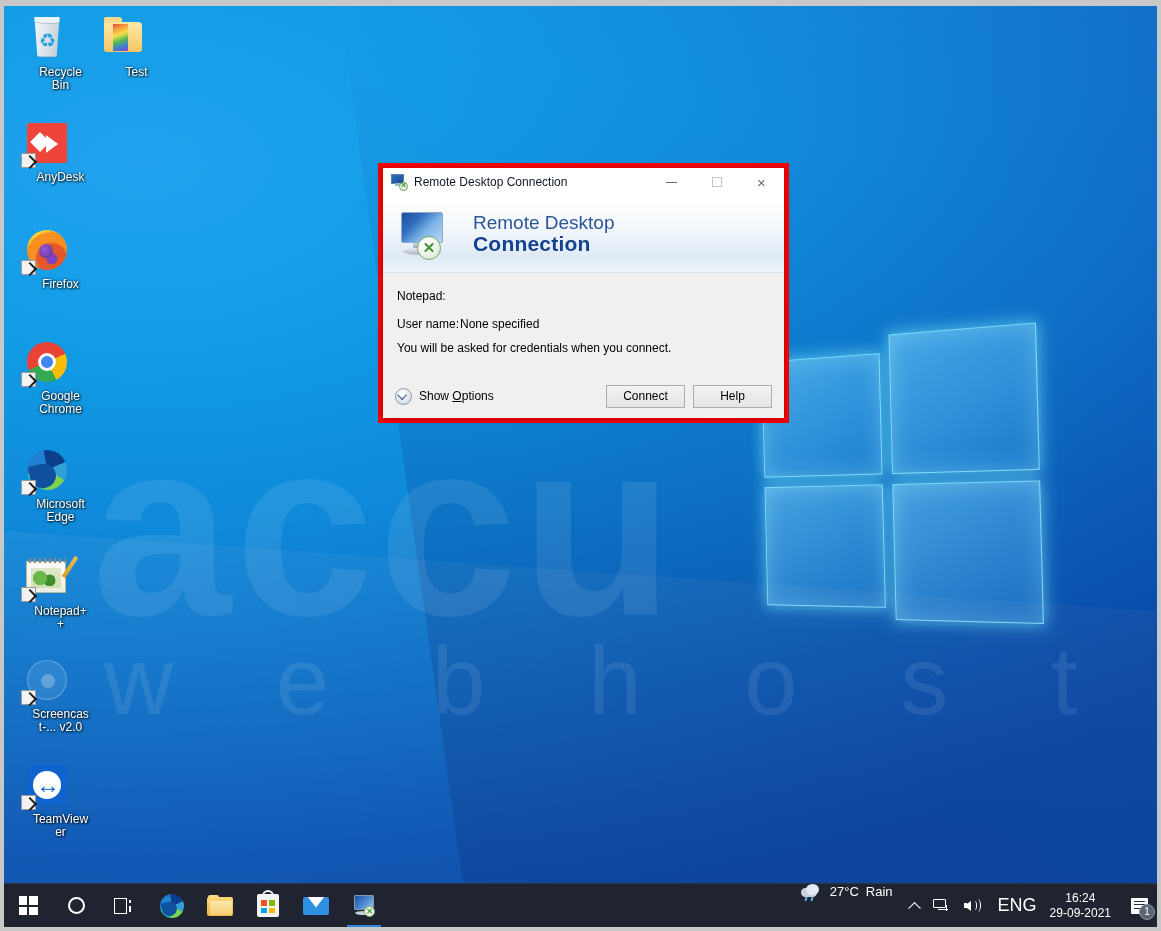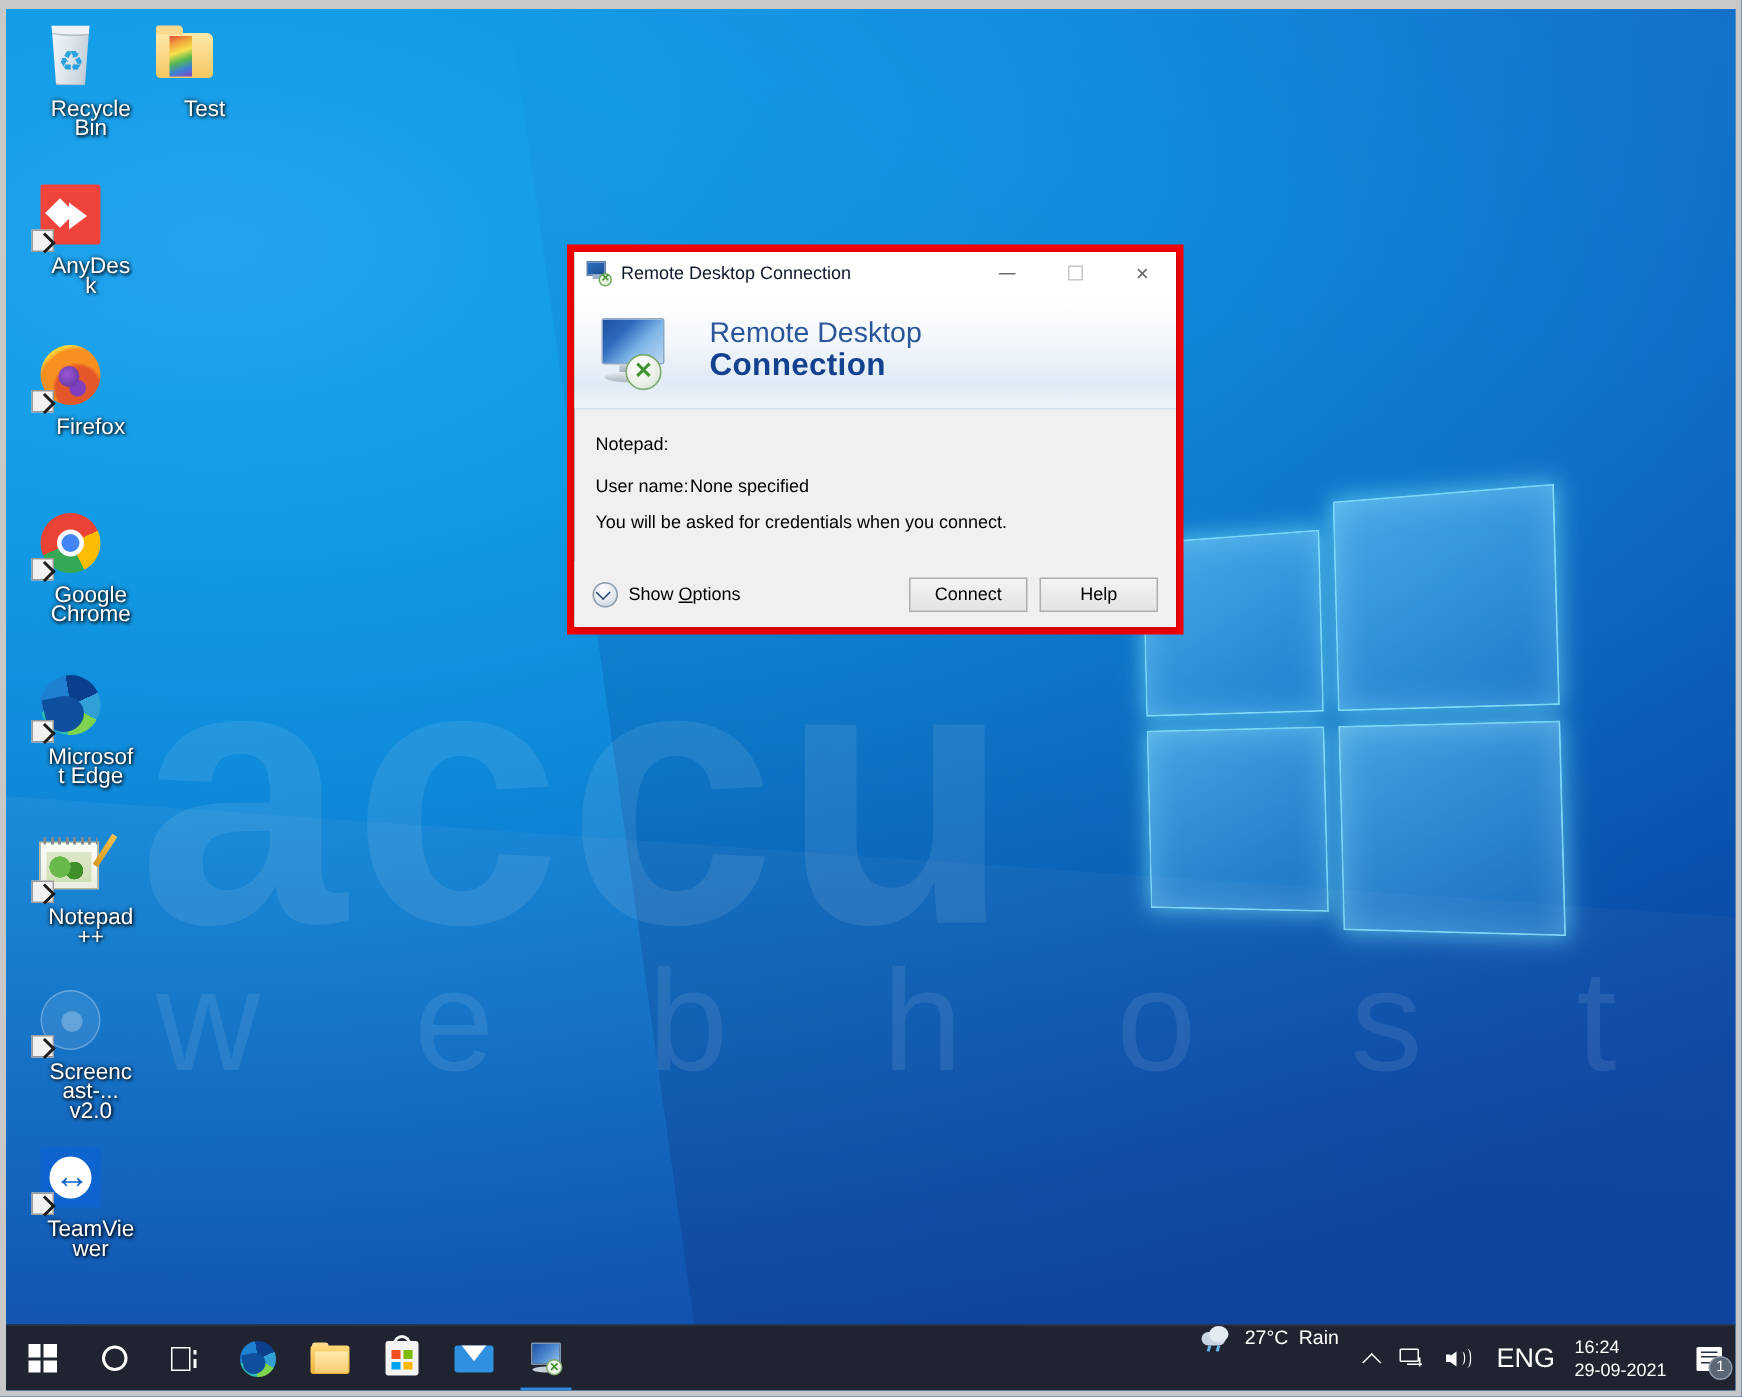--- a/index.html
+++ b/index.html
@@ -99,21 +99,21 @@
     text-align: center;
     cursor: default;
   }
   .dicon .glyph {
     width: 48px; height: 48px;
     margin: 0 auto 4px auto;
     position: relative;
   }
   .dicon .lbl {
     color: #fff;
-    font-size: 15px;
+    font-size: 12px;
     line-height: 13px;
     text-shadow: 0 0 3px rgba(0,0,0,.85), 1px 1px 2px rgba(0,0,0,.8);
     word-wrap: break-word;
     padding-left: 27px;
   }
   .shortcut-arrow {
     position: absolute;
     left: -2px; bottom: -1px;
     width: 15px; height: 15px;
     background: #f2f2f2;
@@ -474,21 +474,21 @@
   .i-net { position:relative;width:17px;height:14px; }
   .i-net .mon { position:absolute;left:0;top:0;width:13px;height:9px;border:1.6px solid #fff;border-radius:1px; }
   .i-net .plug { position:absolute;left:5px;top:10px;width:10px;height:1.6px;background:#fff; }
   .i-net .plug2 { position:absolute;left:13px;top:6px;width:1.6px;height:6px;background:#fff; }
   .i-vol { position:relative;width:18px;height:15px; }
   .i-vol .sp { position:absolute;left:0;top:3px;width:0;height:0;border-top:5px solid transparent;border-bottom:5px solid transparent;border-right:7px solid #fff; }
   .i-vol .sp2 { position:absolute;left:0;top:5px;width:3px;height:5px;background:#fff; }
   .i-vol .w1 { position:absolute;left:8px;top:3px;width:5px;height:9px;border-right:1.5px solid #fff;border-radius:0 50% 50% 0; }
   .i-vol .w2 { position:absolute;left:11px;top:1px;width:6px;height:13px;border-right:1.5px solid #fff;border-radius:0 50% 50% 0; }
   .tray-lang { padding: 0 9px; font-size: 18px; }
-  .tray-clock { line-height: 15px; padding: 0 10px 0 4px; font-size: 12px; }
+  .tray-clock { text-align: center; line-height: 15px; padding: 0 10px 0 4px; font-size: 12px; }
   .tray-notif { position: relative; width: 36px; height: 44px; display:flex;align-items:center;justify-content:center; }
   .notif-sheet { position:relative;width:17px;height:16px;background:#fff;border-radius:1px; }
   .notif-sheet i { position:absolute;left:3px;width:11px;height:1.4px;background:#25303f; }
   .notif-sheet i:nth-child(1){top:3px;}
   .notif-sheet i:nth-child(2){top:6.5px;}
   .notif-sheet i:nth-child(3){top:10px;width:7px;}
   .notif-badge {
     position:absolute; right:2px; bottom:8px;
     width:16px;height:16px;border-radius:50%;
     background:#5b6675; color:#fff; font-size:10px;

